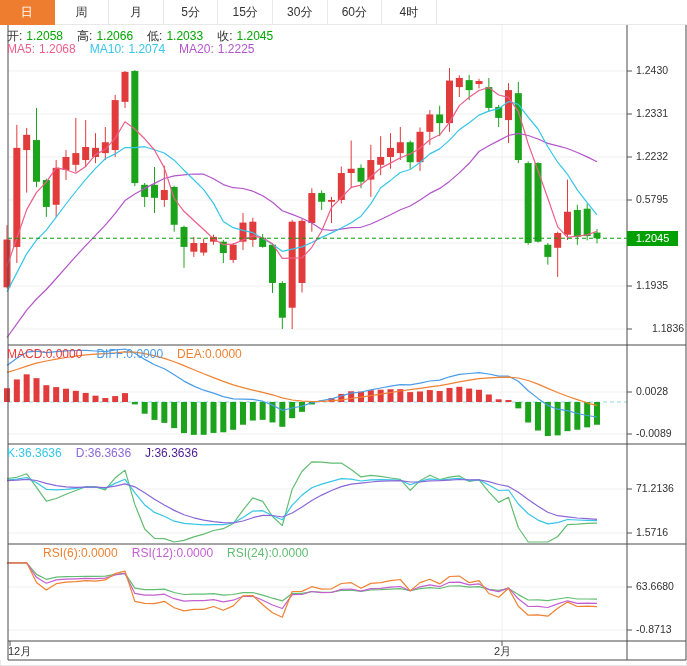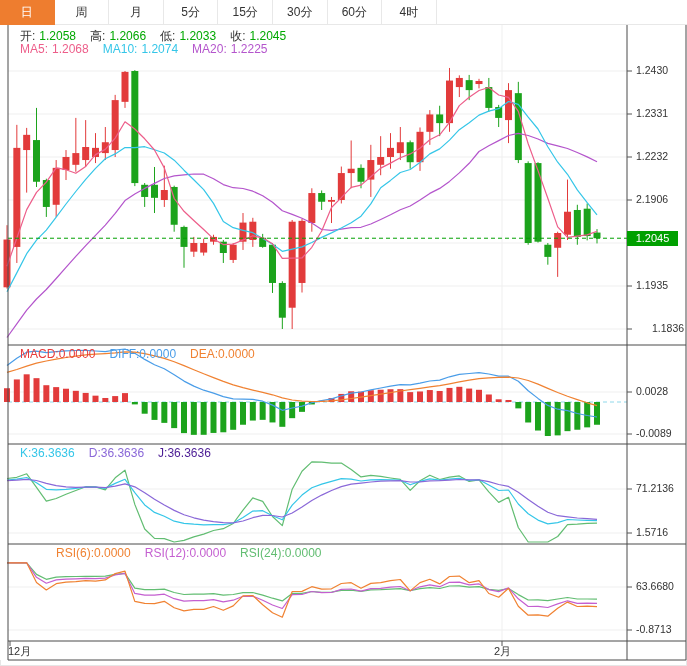--- a/index.html
+++ b/index.html
@@ -4,21 +4,21 @@
 <style>
   html,body{margin:0;padding:0;background:#fff;}
   .stage{position:relative;width:687px;height:666px;background:#fff;overflow:hidden;
     font-family:"Liberation Sans",sans-serif;box-shadow:inset 0 0 0 1px #e6e6e6;}
   #tabbar{position:absolute;left:0;top:0;width:687px;height:25px;display:flex;
     border-bottom:1px solid #e8e8e8;background:#fff;box-sizing:border-box;}
   .tab{width:54.6px;height:25px;line-height:25px;text-align:center;font-size:12px;color:#333;
     border-right:1px solid #e8e8e8;box-sizing:border-box;cursor:pointer;flex:none;}
   .tab.active{background:#ee7d2f;color:#fff;border-right:1px solid #ee7d2f;}
   #chart-svg{position:absolute;left:0;top:0;}
-  .inforow{position:absolute;left:20px;font-size:12px;white-space:nowrap;z-index:5;}
+  .inforow{position:absolute;left:7px;font-size:12px;white-space:nowrap;z-index:5;}
   .inforow span{margin-right:4px;}
   .inforow .gap{margin-right:14px;}
   .axis-label{position:absolute;left:636px;font-size:10.5px;color:#333;z-index:4;}
   .x-label{position:absolute;top:644px;font-size:11px;color:#333;z-index:4;}
   #price-badge{position:absolute;left:627px;width:51px;height:15px;background:#00a000;color:#fff;
     font-size:11px;line-height:15px;text-align:center;z-index:6;}
 </style>
 </head>
 <body>
 
@@ -271,21 +271,21 @@
     </svg>
   <div id="overlay">
       <div class="inforow" style="top: 28px;"><span style="color: rgb(51, 51, 51);">开:</span><span class="gap" style="color: rgb(0, 168, 0);">1.2058</span><span style="color: rgb(51, 51, 51);">高:</span><span class="gap" style="color: rgb(0, 168, 0);">1.2066</span><span style="color: rgb(51, 51, 51);">低:</span><span class="gap" style="color: rgb(0, 168, 0);">1.2033</span><span style="color: rgb(51, 51, 51);">收:</span><span class="gap" style="color: rgb(0, 168, 0);">1.2045</span></div>
       <div class="inforow" style="top: 42px;"><span style="color: rgb(237, 94, 138);">MA5:</span><span class="gap" style="color: rgb(237, 94, 138);">1.2068</span><span style="color: rgb(53, 198, 232);">MA10:</span><span class="gap" style="color: rgb(53, 198, 232);">1.2074</span><span style="color: rgb(180, 85, 204);">MA20:</span><span class="gap" style="color: rgb(180, 85, 204);">1.2225</span></div>
       <div class="inforow" style="top: 347px;"><span class="gap" style="color: rgb(232, 59, 59);">MACD:0.0000</span><span class="gap" style="color: rgb(74, 157, 232);">DIFF:0.0000</span><span class="gap" style="color: rgb(240, 130, 50);">DEA:0.0000</span></div>
       <div class="inforow" style="top: 446px;"><span class="gap" style="color: rgb(53, 198, 232);">K:36.3636</span><span class="gap" style="color: rgb(138, 104, 216);">D:36.3636</span><span class="gap" style="color: #4c1d95;">J:36.3636</span></div>
       <div class="inforow" style="top: 546px; padding-left: 36px;"><span class="gap" style="color: rgb(240, 130, 50);">RSI(6):0.0000</span><span class="gap" style="color: rgb(196, 95, 208);">RSI(12):0.0000</span><span class="gap" style="color: rgb(98, 189, 114);">RSI(24):0.0000</span></div>
       <div class="axis-label" style="top: 64px;">1.2430</div>
       <div class="axis-label" style="top: 107px;">1.2331</div>
       <div class="axis-label" style="top: 150px; text-align: right;">1.2232</div>
-      <div class="axis-label" style="top: 193px;">2.1906</div>
+      <div class="axis-label" style="top: 193px;">0.5795</div>
       <div class="axis-label" style="top: 236px;">1.2034</div>
       <div class="axis-label" style="top: 279px;">1.1935</div>
       <div class="axis-label" style="top: 322px; margin-left: 16px;">1.1836</div>
       <div class="axis-label" style="top: 385px;">0.0028</div>
       <div class="axis-label" style="top: 427px;">-0.0089</div>
       <div class="axis-label" style="top: 482px;">71.2136</div>
       <div class="axis-label" style="top: 526px;">1.5716</div>
       <div class="axis-label" style="top: 580px;">63.6680</div>
       <div class="axis-label" style="top: 623px;">-0.8713</div>
       <div class="x-label" style="left: 8px;">12月</div>

